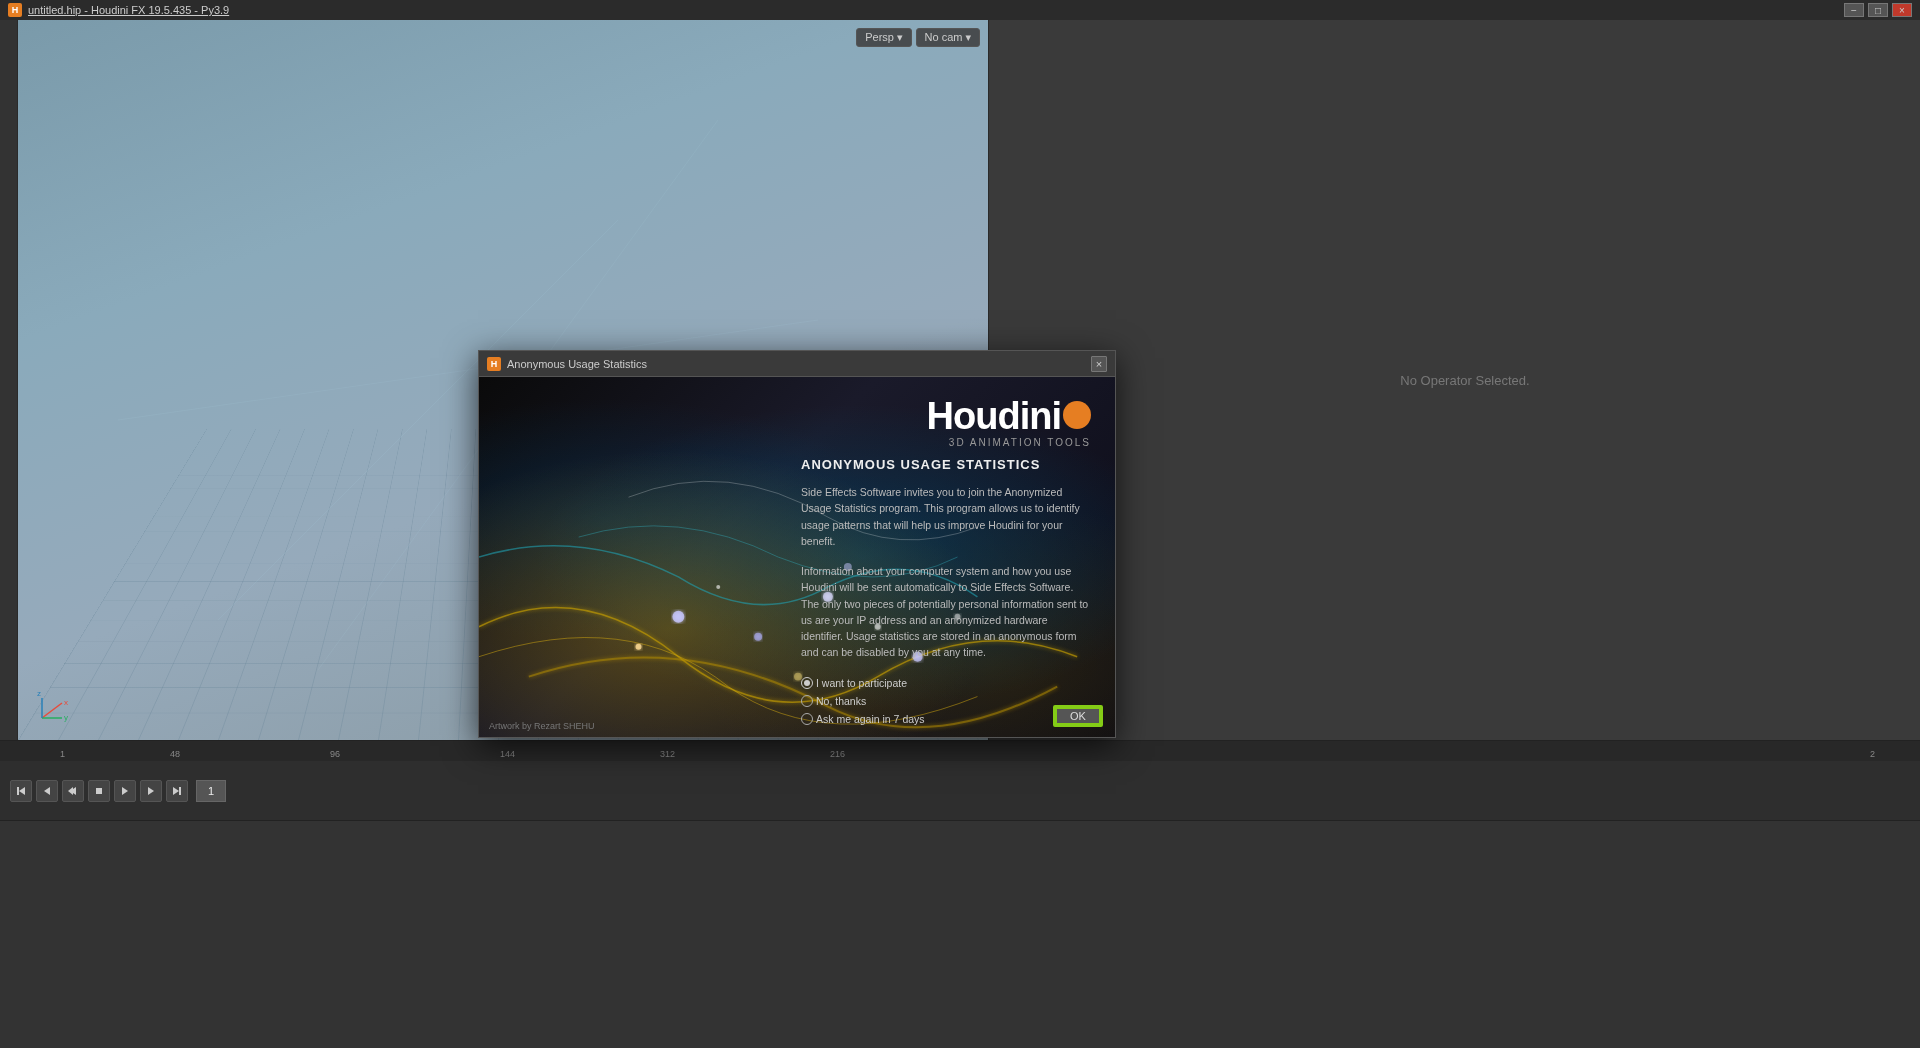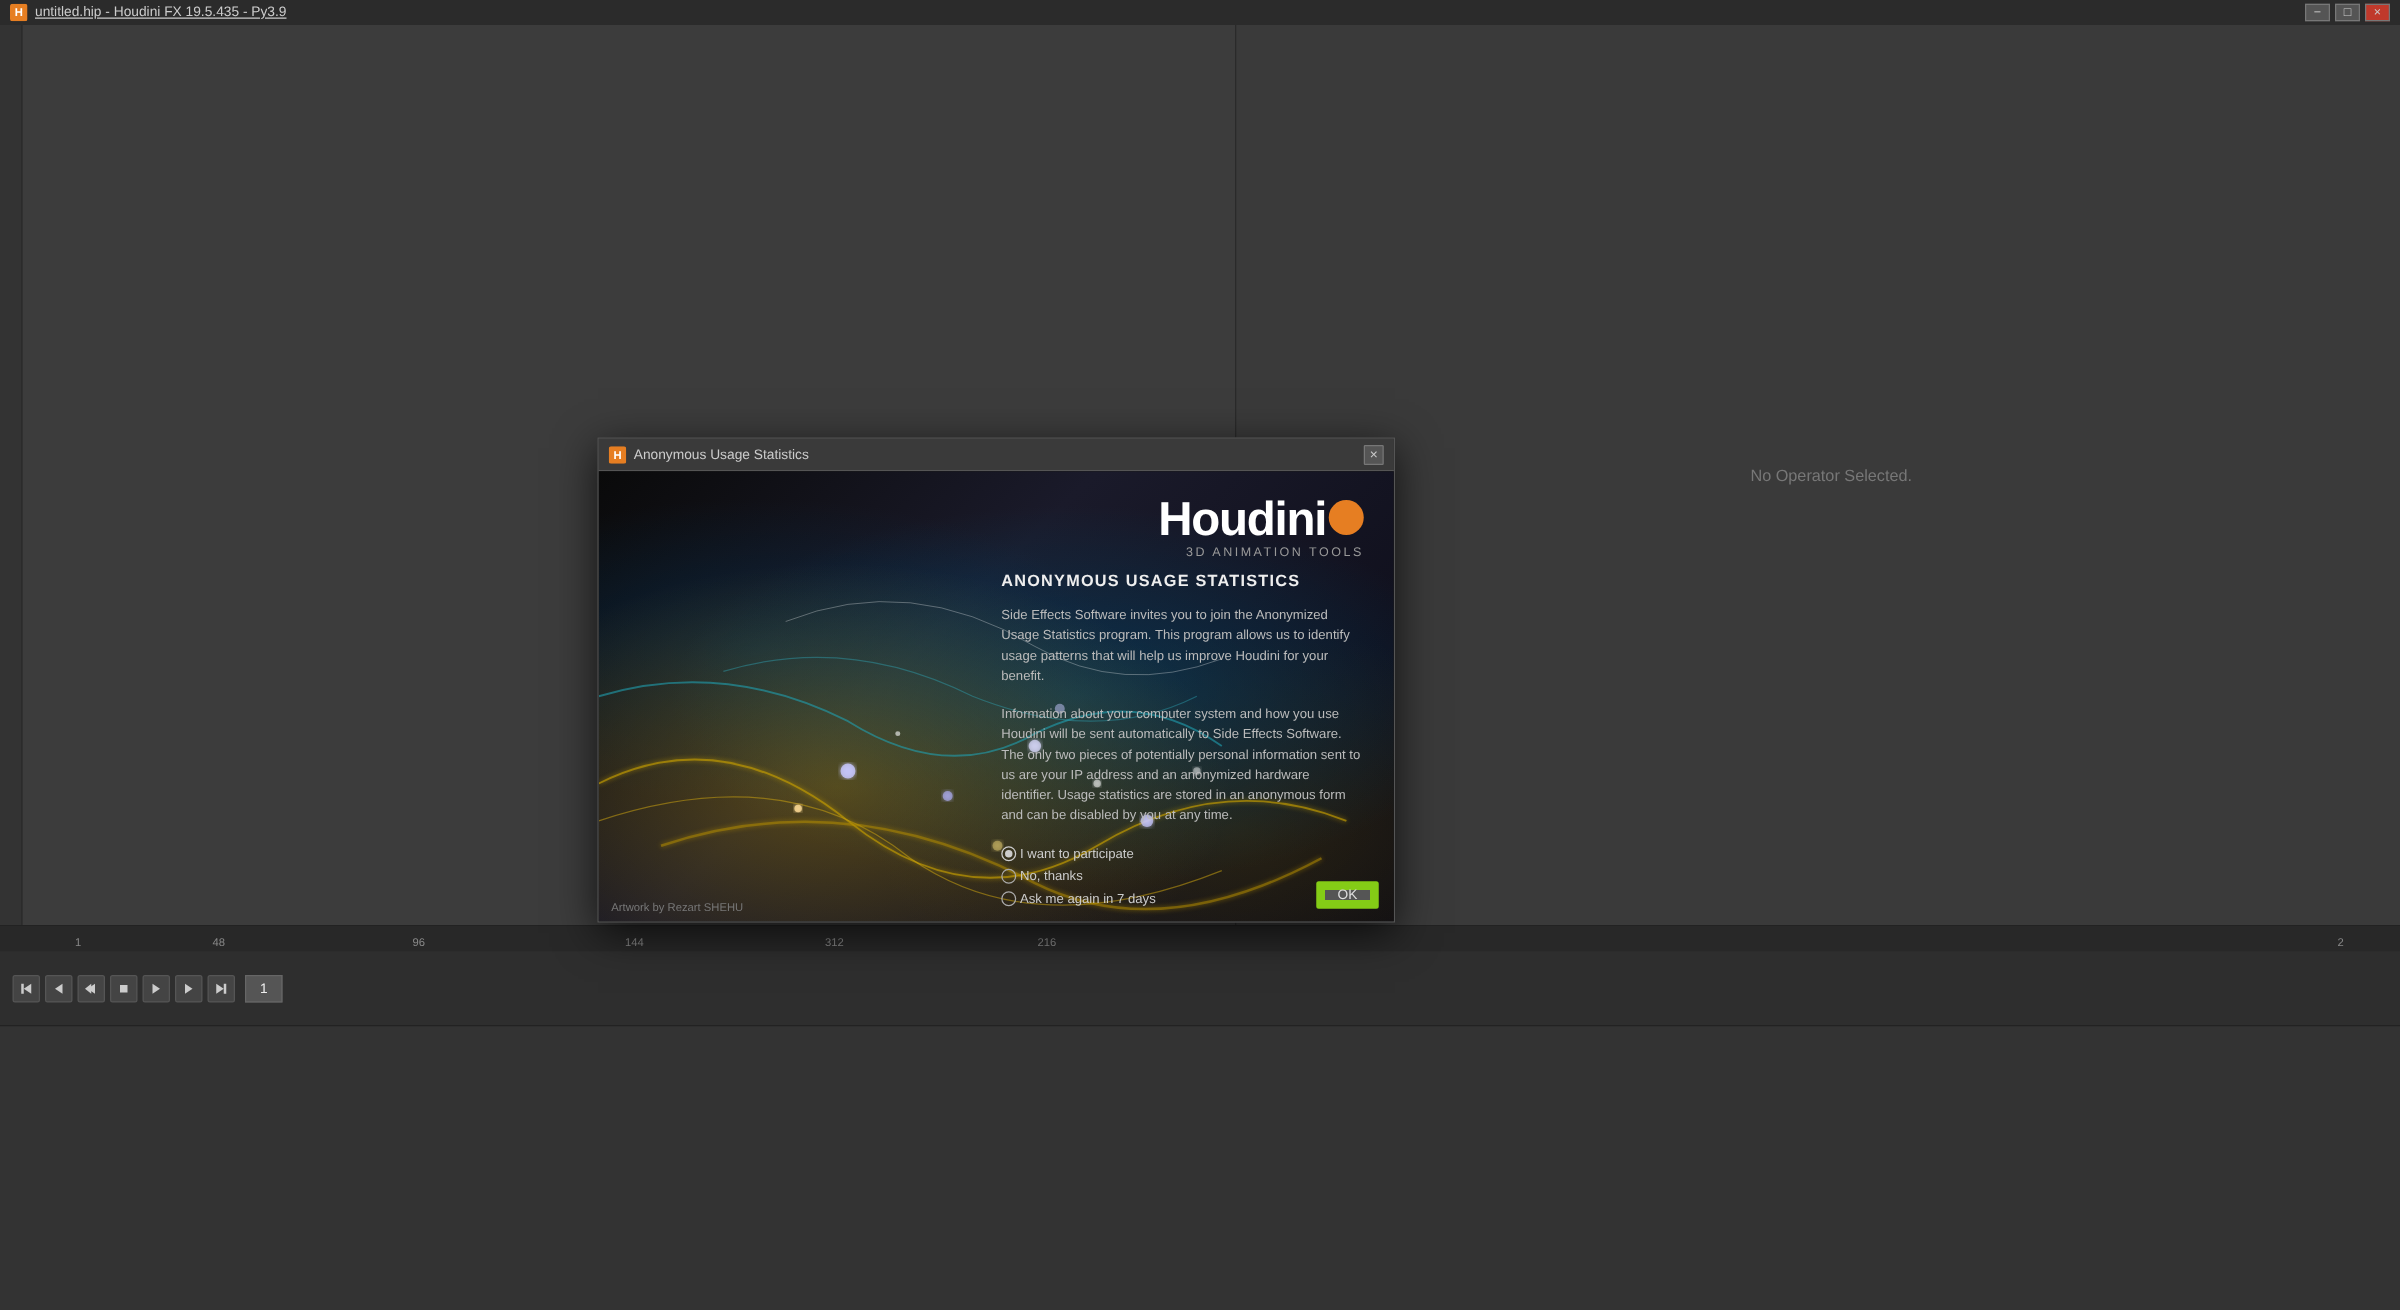--- a/index.html
+++ b/index.html
@@ -415,21 +415,21 @@
       font-size: 9px;
     }
 
     #modal-ok-btn {
       position: absolute;
       bottom: 10px;
       right: 12px;
       width: 50px;
       height: 22px;
       background: #555;
-      border: 7px solid #84cc16;
+      border: 4px solid #84cc16;
       color: #ddd;
       font-size: 11px;
       cursor: pointer;
       display: flex;
       align-items: center;
       justify-content: center;
       border-radius: 2px;
     }
   </style>
 </head>
@@ -447,20 +447,45 @@
     <div class="title-btn">−</div>
     <div class="title-btn">□</div>
     <div class="title-btn" id="close-btn">×</div>
   </div>
 </div>
 
 <div id="main-area">
 
   <div id="left-panel"></div>
 
+  <div id="viewport">
+    <div id="viewport-grid"></div>
+
+    <svg style="position:absolute;top:0;left:0;width:100%;height:100%;opacity:0.3">
+      <line x1="200" y1="600" x2="600" y2="200" stroke="#aaccdd" stroke-width="0.5"></line>
+      <line x1="100" y1="400" x2="800" y2="300" stroke="#aaccdd" stroke-width="0.5"></line>
+      <line x1="300" y1="650" x2="700" y2="100" stroke="#aaccdd" stroke-width="0.5"></line>
+    </svg>
+
+    <div id="viewport-controls">
+      <button class="viewport-btn">Persp ▾</button>
+      <button class="viewport-btn">No cam ▾</button>
+    </div>
+
+    <div id="axis-indicator">
+      <svg width="40" height="40">
+        <line x1="10" y1="30" x2="30" y2="15" stroke="#e74c3c" stroke-width="1.5"></line>
+        <line x1="10" y1="30" x2="30" y2="30" stroke="#27ae60" stroke-width="1.5"></line>
+        <line x1="10" y1="30" x2="10" y2="10" stroke="#2980b9" stroke-width="1.5"></line>
+        <text x="32" y="17" font-size="8" fill="#e74c3c">x</text>
+        <text x="32" y="32" font-size="8" fill="#27ae60">y</text>
+        <text x="5" y="8" font-size="8" fill="#2980b9">z</text>
+      </svg>
+    </div>
+  </div>
 
   <div id="right-panel">
     <span id="no-operator-text">No Operator Selected.</span>
   </div>
 
   <div id="timeline">
     <div id="timeline-ruler">
 
       <div class="timeline-mark" style="left:60px">1</div>
       <div class="timeline-mark" style="left:170px">48</div>

